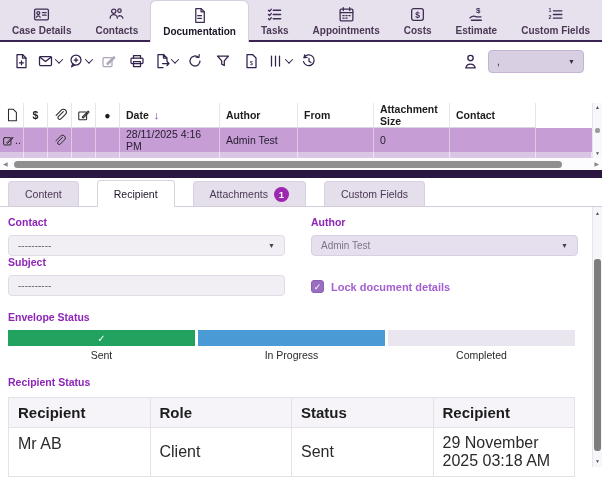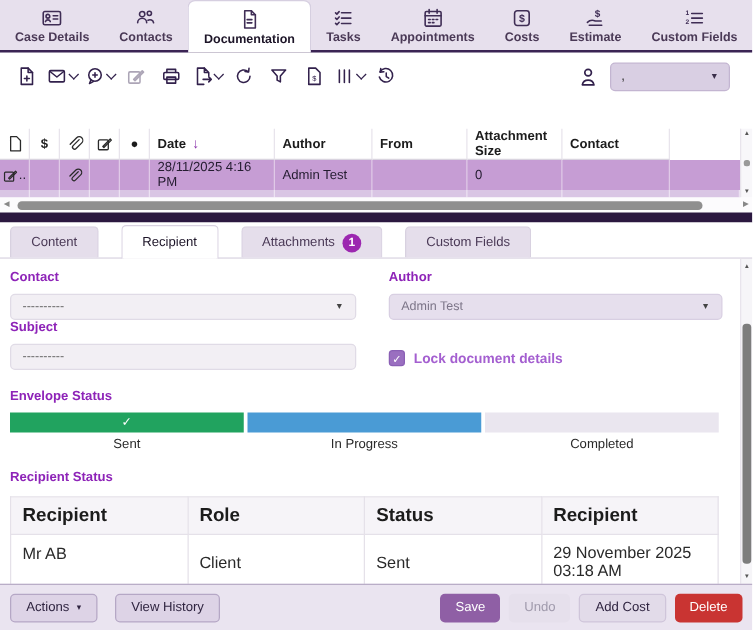--- a/index.html
+++ b/index.html
@@ -102,21 +102,21 @@
   .stages { display:flex; gap:3px; width:567px; }
   .stage { flex:1; height:16px; display:flex; align-items:center; justify-content:center;
     color:#fff; font-size:10px; }
   .stagelabels { display:flex; gap:3px; width:567px; margin-top:3px; }
   .stagelabels div { flex:1; text-align:center; font-size:10.5px; color:#2a2a2a; }
 
   table.rtable { width:567px; border-collapse:collapse; margin-top:9px; }
   .rtable th { background:#f6f4f8; border:1px solid #e5e1e9; font-size:15px; font-weight:700;
     color:#1c1c1c; text-align:left; padding:6px 9px; width:25%; }
   .rtable td { border-left:1px solid #e5e1e9; border-right:1px solid #e5e1e9;
-    border-bottom:1px solid #e5e1e9; font-size:13px; color:#2a2a2a; padding:6px 9px;
+    border-bottom:1px solid #e5e1e9; font-size:16px; color:#2a2a2a; padding:6px 9px;
     height:38px; vertical-align:middle; }
   .rtable td.top { vertical-align:top; padding-top:7px; }
 
   .fvscroll { position:absolute; right:0; top:207px; width:10px; height:260px; background:#f6f5f8;
     border-left:1px solid #e8e4ec; cursor:pointer; }
   .fvscroll .sarr { position:absolute; left:0; right:0; text-align:center; font-size:5px; color:#555; }
   .fvscroll .up { top:3px; } .fvscroll .down { bottom:3px; }
   .fvscroll .thumb { position:absolute; left:1px; width:7px; top:52px; height:192px;
     background:#7d7d7d; border-radius:3px; }
 
@@ -471,37 +471,14 @@
       </table>
     </div>
   </div>
 
   <div class="fvscroll">
     <span class="sarr up">▲</span>
     <span class="thumb"></span>
     <span class="sarr down">▼</span>
   </div>
 
-  <div class="footer">
-    <div class="btn ghost">
-      <span>Actions</span>
-      <span class="darr">▾</span>
-    </div>
-    <div class="btn ghost">
-      <span>View History</span>
-    </div>
-    <div class="footer-right">
-      <div class="btn save">
-          <span>Save</span>
-        </div>
-      <div class="btn undo">
-          <span>Undo</span>
-        </div>
-      <div class="btn addcost">
-          <span>Add Cost</span>
-        </div>
-      <div class="btn delete">
-          <span>Delete</span>
-        </div>
-    </div>
-  </div>
 
 </div>
 
 </body></html>

